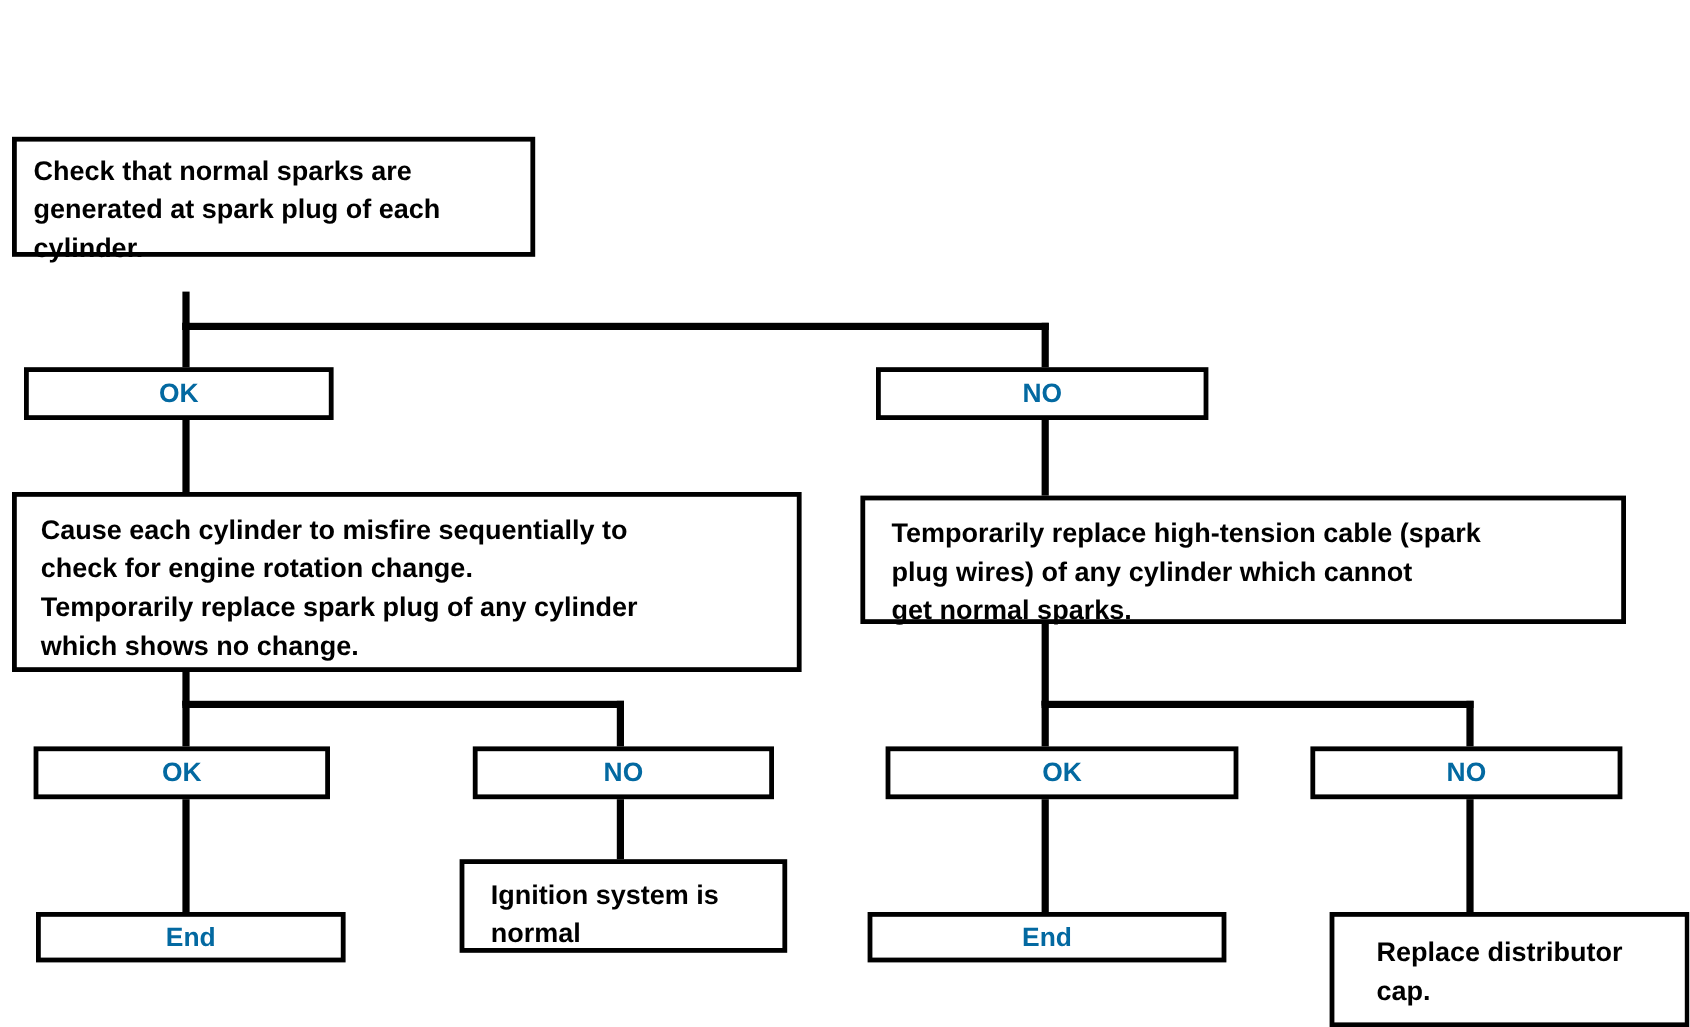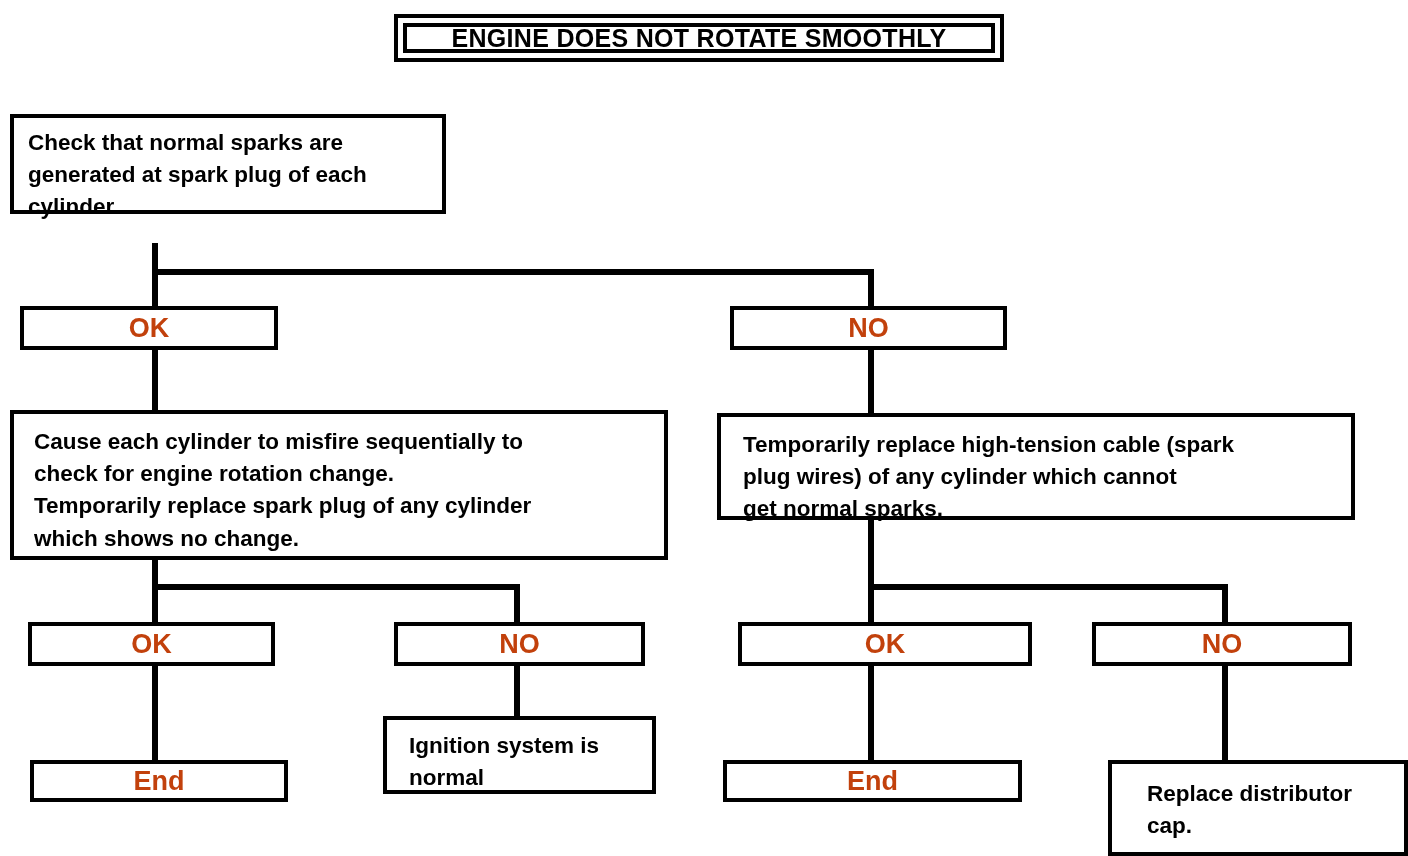--- a/index.html
+++ b/index.html
@@ -66,48 +66,43 @@
     line-height: 1.43;
     color: #000000;
     white-space: pre-line;
   }
   .label-box {
     display: flex;
     align-items: center;
     justify-content: center;
   }
   .label-text {
-    font-size: 27px;
+    font-size: 22px;
     font-weight: bold;
-    color: #c2410c;
+    color: #0369a1;
   }
   
   .vline {
     position: absolute;
     width: 6px;
     background: #000000;
     z-index: 1;
   }
   .hline {
     position: absolute;
     height: 6px;
     background: #000000;
     z-index: 1;
   }
 </style>
 </head>
 <body>
 
 <div id="canvas">
 
-  <div class="title-outer">
-    <div class="title-inner">
-      <span class="title-text">ENGINE DOES NOT ROTATE SMOOTHLY</span>
-    </div>
-  </div>
 
   <div class="vline" style="left:152px; top:243px; height:32px;"></div>
   <div class="hline" style="left:152px; top:269px; width:722px;"></div>
   <div class="vline" style="left:152px; top:269px; height:40px;"></div>
   <div class="vline" style="left:868px; top:269px; height:40px;"></div>
 
   <div class="vline" style="left:152px; top:346px; height:70px;"></div>
 
   <div class="vline" style="left:868px; top:346px; height:72px;"></div>
 

